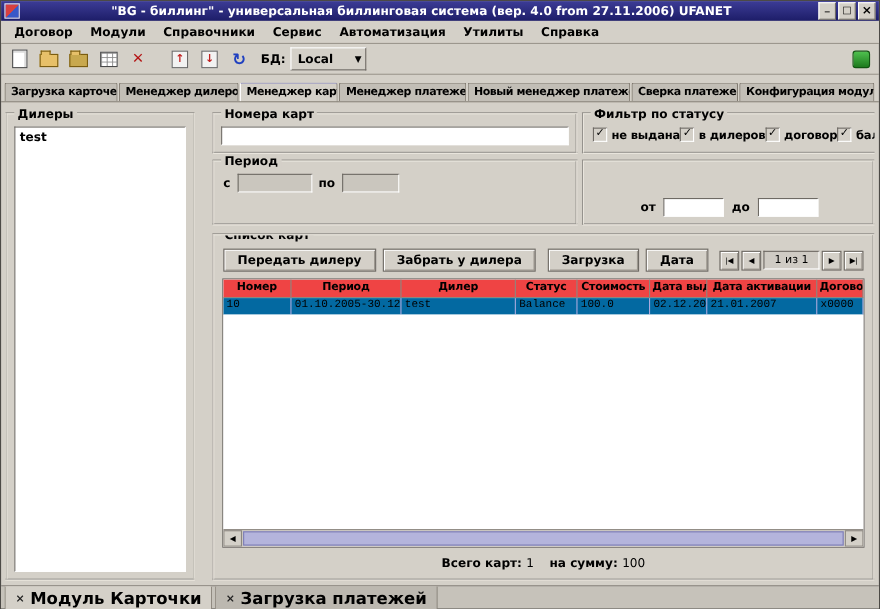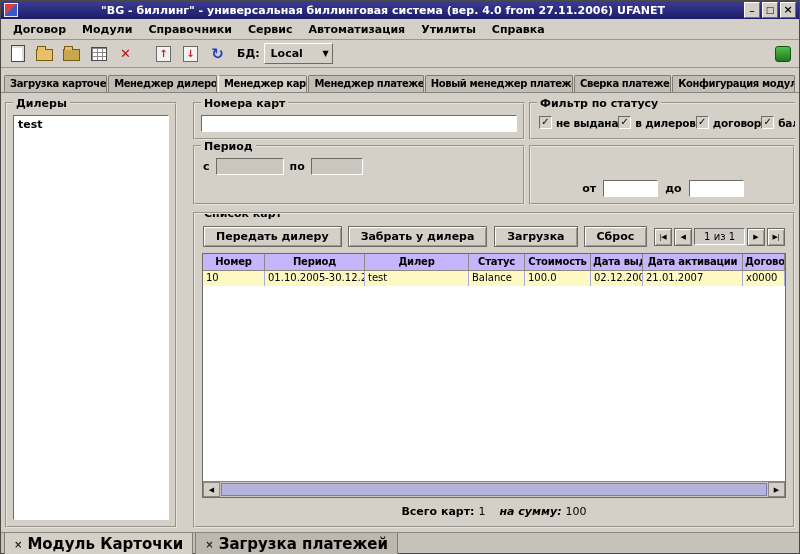--- a/index.html
+++ b/index.html
@@ -100,40 +100,40 @@
   .pg-btn{width:18px;height:18px;padding:0;background:#d4d0c8;border:1px solid #6e6a64;
           box-shadow:inset 1px 1px 0 #fff,inset -1px -1px 0 #9d9890;font-size:7px;display:flex;align-items:center;justify-content:center;}
   .pg-first::before{content:"|◀";}
   .pg-prev::before{content:"◀";}
   .pg-next::before{content:"▶";}
   .pg-last::before{content:"▶|";}
   .pg-label{border:1px solid;border-color:#6e6a64 #fff #fff #6e6a64;background:#cfcbc4;
             padding:2px 9px;font-size:10px;white-space:nowrap;}
 
   .table-wrap{flex:1;display:flex;flex-direction:column;border:1px solid #6e6a64;background:#fff;overflow:hidden;margin:0 1px;}
-  .thead{display:flex;background:#c4b5fd;flex:0 0 17px;}
+  .thead{display:flex;background:#ef4444;flex:0 0 17px;}
   .th{border-right:1px solid #8c8780;border-bottom:1px solid #8c8780;padding:2px 2px;font-weight:bold;font-size:10px;
       letter-spacing:-0.2px;text-align:center;white-space:nowrap;overflow:hidden;box-sizing:border-box;}
-  .tr{display:flex;background:#fef9c3;flex:0 0 15px;}
+  .tr{display:flex;background:#0369a1;flex:0 0 15px;font-family:Liberation Mono, monospace;}
   .td{padding:1px 3px;font-size:10px;white-space:nowrap;overflow:hidden;border-right:1px solid #aaaadd;box-sizing:border-box;}
   .c1{width:62px;flex:0 0 62px;} .c2{width:100px;flex:0 0 100px;} .c3{width:104px;flex:0 0 104px;}
   .c4{width:56px;flex:0 0 56px;} .c5{width:66px;flex:0 0 66px;} .c6{width:52px;flex:0 0 52px;}
   .c7{width:100px;flex:0 0 100px;} .c8{flex:1;}
   .tbody-rest{flex:1;background:#fff;}
 
   .hscroll{flex:0 0 15px;display:flex;border-top:1px solid #8c8780;background:#cfcbc4;}
   .hs-arrow{width:15px;flex:0 0 15px;background:#d4d0c8;border:1px solid #8c8780;display:flex;align-items:center;justify-content:center;font-size:7px;}
   .hs-left::before{content:"◀";}
   .hs-right::before{content:"▶";}
   .hs-track{flex:1;position:relative;background:#cbc7c0;}
   .hs-thumb{position:absolute;left:1px;top:1px;bottom:1px;right:1px;background:#b4b4dc;border:1px solid #7c7cb4;}
 
   .summary{flex:0 0 18px;display:flex;align-items:center;justify-content:center;gap:4px;padding-top:4px;font-size:11px;}
   .sum-label{font-weight:bold;}
-  .sum-gap{margin-left:10px;font-style:italic;}
+  .sum-gap{margin-left:10px;}
 
   
   .bottom-tabs{height:20px;flex:0 0 20px;display:flex;align-items:flex-start;padding:0 3px;border-top:1px solid #8c8780;background:#c6c2ba;}
   .btab{display:flex;align-items:center;gap:5px;padding:2px 9px 3px;margin-right:2px;border:1px solid #807a70;border-top:none;
         border-radius:0 0 3px 3px;background:#bcb8b0;font-weight:bold;font-size:15px;white-space:nowrap;}
   .btab.active{background:#d4d0c8;}
   .btab-x{font-weight:bold;color:#222;font-size:10px;}
   .btab-x::before{content:"×";}
 </style>
 </head>
@@ -273,21 +273,21 @@
         </div>
       </div>
 
       <div class="group g-cardlist">
         <span class="group-title">Список карт</span>
 
         <div class="cl-toolbar">
           <button class="btn">Передать дилеру</button>
           <button class="btn">Забрать у дилера</button>
           <button class="btn btn-apply">Загрузка</button>
-          <button class="btn">Сброс</button>
+          <button class="btn">Дата</button>
           <div class="pager">
             <button class="pg-btn">
                 <span class="pg-first"></span>
               </button>
             <button class="pg-btn">
                 <span class="pg-prev"></span>
               </button>
             <span class="pg-label">1 из 1</span>
             <button class="pg-btn">
                 <span class="pg-next"></span>

